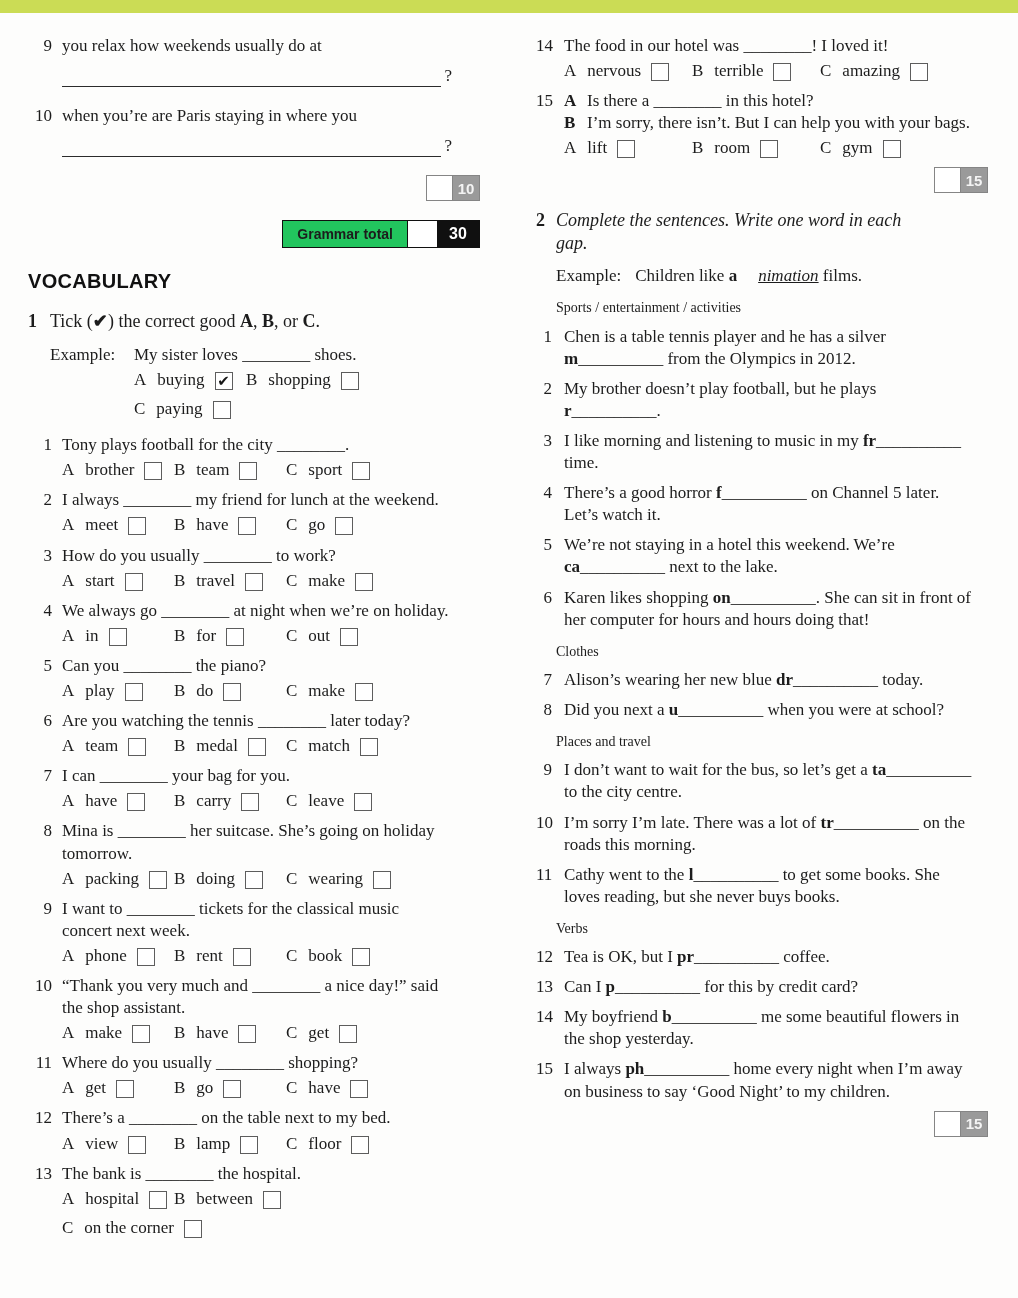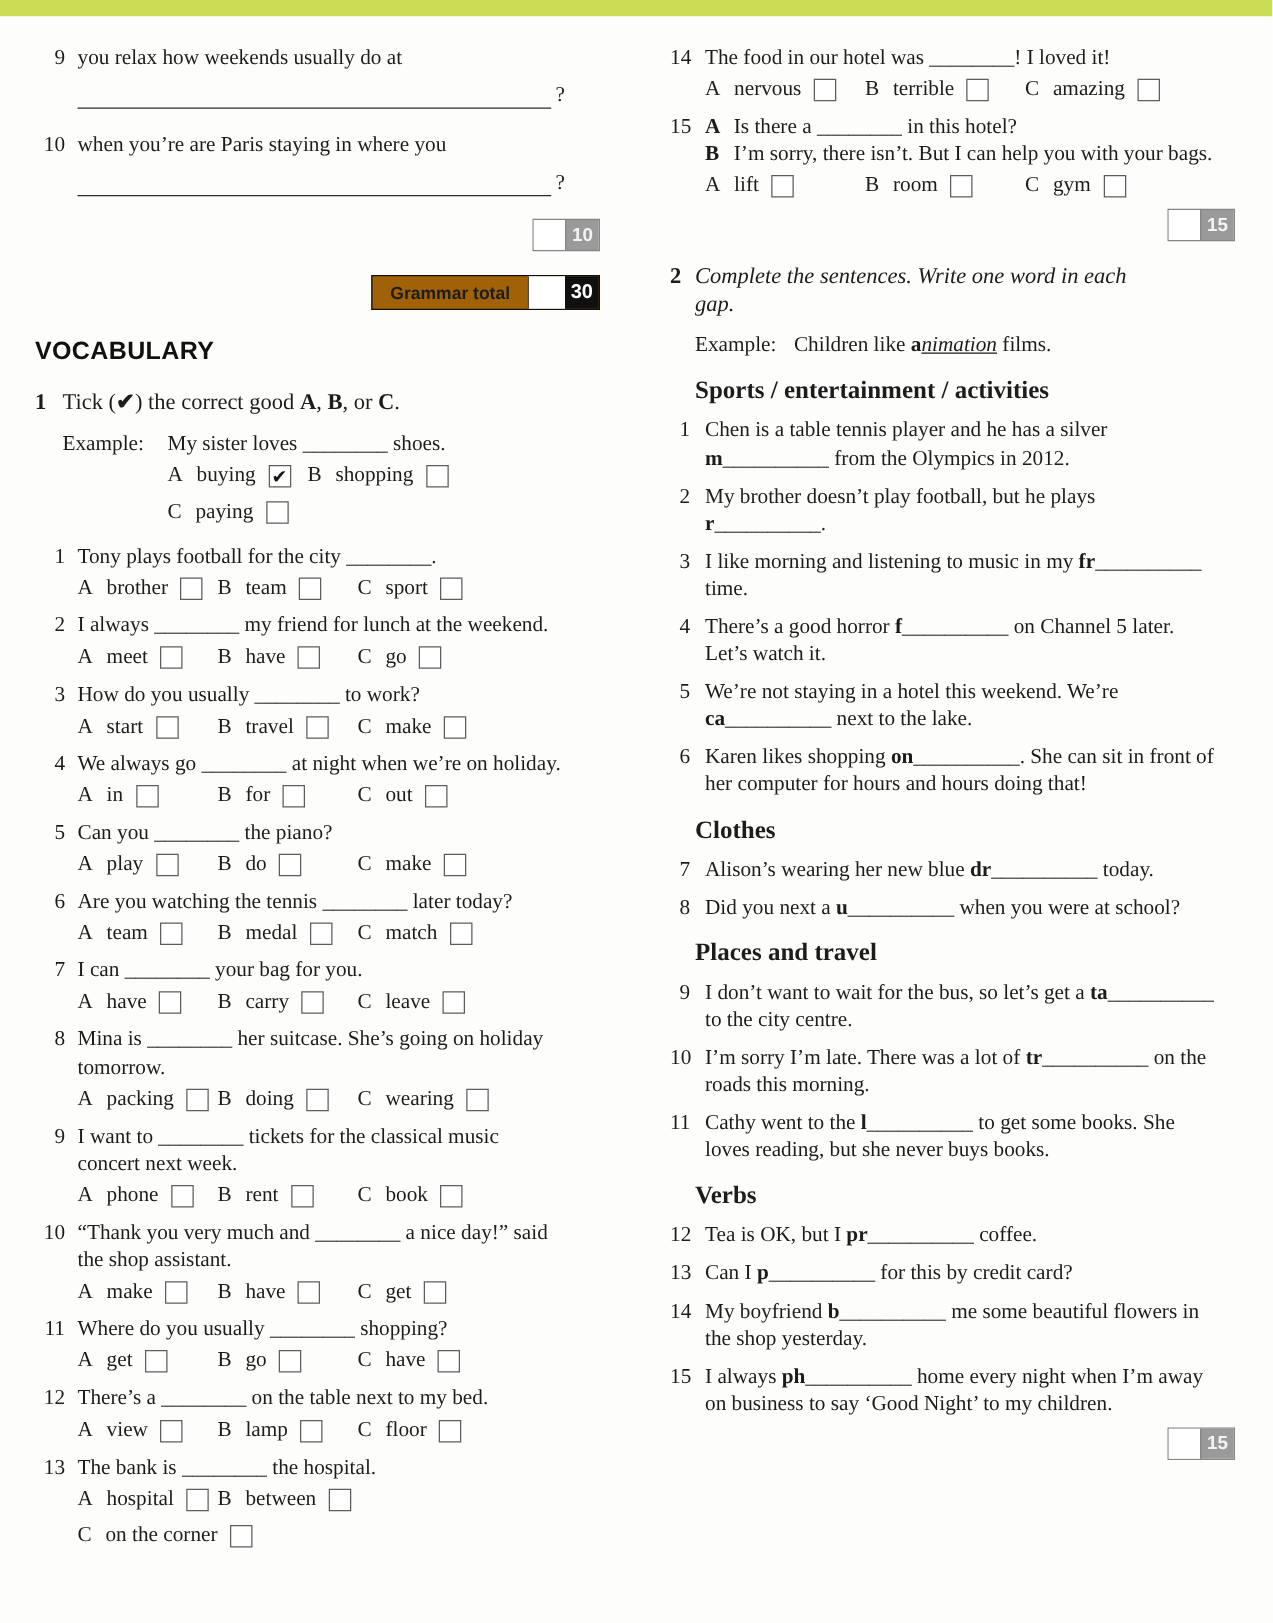--- a/index.html
+++ b/index.html
@@ -37,55 +37,55 @@
 
   
   .score-row { text-align:right; margin:8px 0 10px; }
   .score-small { display:inline-flex; border:1px solid #858585; }
   .score-input { width:25px; height:24px; background:#ffffff; display:inline-block; }
   .score-max { width:27px; height:24px; background:#9a9a9a; color:#f4f4f4;
                display:inline-flex; align-items:center; justify-content:center;
                font-family:"Liberation Sans", sans-serif; font-weight:bold; font-size:15px;
                border-left:1px solid #858585; }
   .total-row { margin:14px 0 10px; }
-  .total-box { display:inline-flex; border:1px solid #101010; height:28px; background:#a16207; }
+  .total-box { display:inline-flex; border:1px solid #101010; height:28px; background:#22c55e; }
   .total-label { display:inline-flex; align-items:center; padding:0 14px;
                  font-family:"Liberation Sans", sans-serif; font-weight:bold; font-size:14px; }
   .total-input { width:30px; border-left:1px solid #101010; background:#fff; }
-  .total-value { width:27px; background:#101010; color:#ffffff;
+  .total-value { width:42px; background:#101010; color:#ffffff;
                  display:inline-flex; align-items:center; justify-content:center;
                  font-family:"Liberation Sans", sans-serif; font-weight:bold; font-size:16px; }
 
   
   .vocab-heading { font-family:"Liberation Sans", sans-serif; font-weight:bold;
                    font-size:20px; letter-spacing:0.3px; color:#111; margin:20px 0 16px; }
   .ex-head { display:flex; margin:6px 0 10px; font-size:18px; }
   .ex-num { flex:none; width:22px; font-weight:bold; }
   .col-right .ex-num { width:20px; }
   .ex-instr { flex:1; }
   .ex-instr.big { max-width:350px;font-style:italic; }
 
   
   .example { display:flex; margin:8px 0 14px 22px; }
   .col-right .example { margin-left:20px; margin-bottom:10px; }
   .example-label { flex:none; width:84px; }
   .col-right .example-label { width:auto; margin-right:14px; }
   .example-body { flex:1; }
 
   
-  .section-title { font-weight:bold; margin:12px 0 8px 20px; font-size:20px; }
+  .section-title { font-weight:normal; margin:12px 0 8px 20px; font-size:14px; }
 
   
   .sline { display:flex; }
   .sline-label { flex:none; width:23px; font-weight:bold; }
   .sline-text { flex:1; }
 
   .b { font-weight:bold; }
   .i { font-style:italic; }
-  .u { text-decoration:underline; }
+  .u { text-decoration:underline;margin-left:21px; }
 </style>
 </head>
 <body>
 
 <div class="page">
   <div class="topbar"></div>
   <div class="columns">
 
     <div class="col col-left">
       <div id="gt-items">

